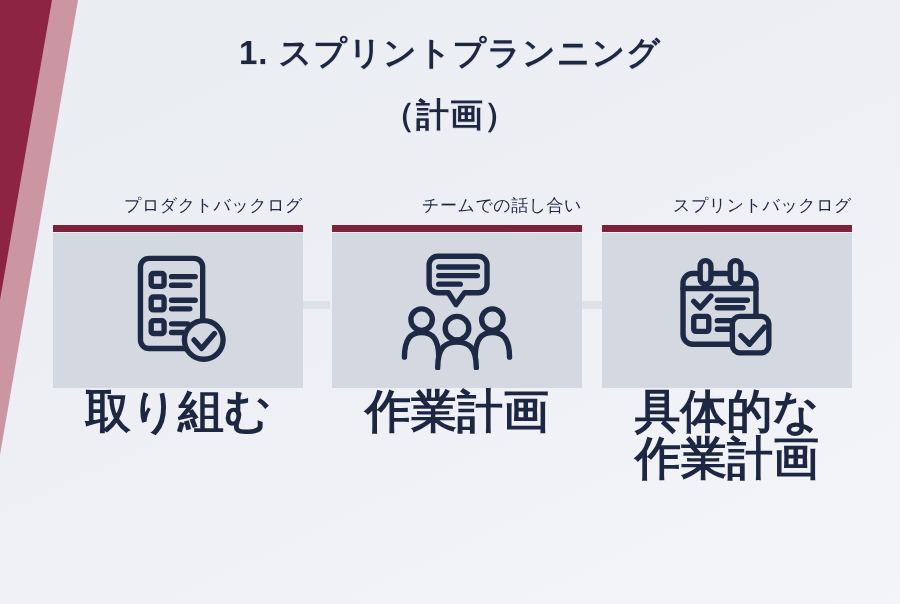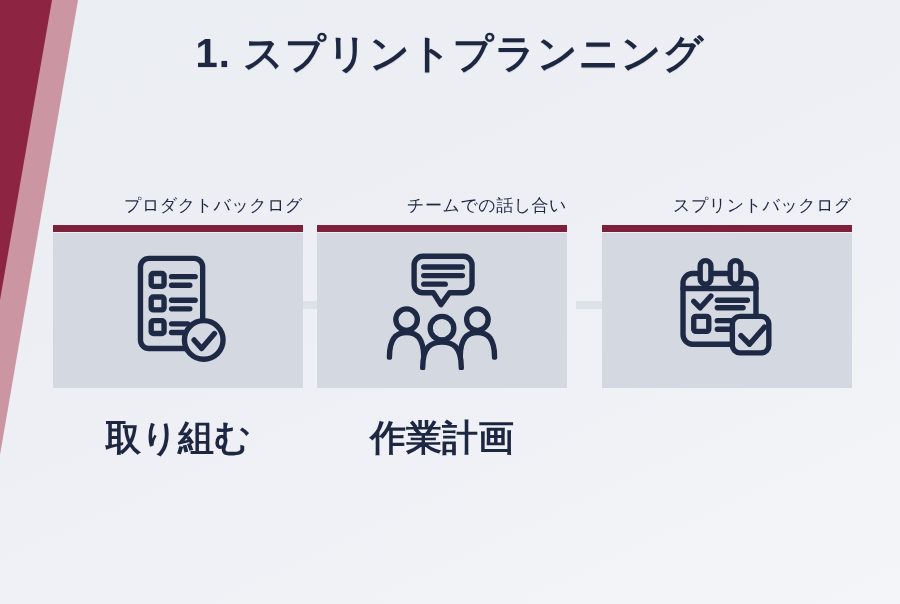--- a/index.html
+++ b/index.html
@@ -17,31 +17,31 @@
   
   .corner-stripes {
     position: absolute; left: 0; top: 0;
     width: 120px; height: 604px;
     pointer-events: none;
   }
   
   .title {
     position: absolute; left: 0; top: 22px; width: 900px;
     text-align: center;
-    font-size: 40px; font-weight: 800; line-height: 62px;
+    font-size: 33px; font-weight: 800; line-height: 62px;
     letter-spacing: 1px;
     color: #1d2742;
     text-shadow: 0 1px 1px rgba(20,30,60,0.10);
   }
   
   .col {
     position: absolute; top: 190px; width: 250px;
   }
   .col.c0 { left: 53px; }
-  .col.c1 { left: 317px; }
+  .col.c1 { left: 332px; }
   .col.c2 { left: 602px; }
   .col-header {
     height: 32px; line-height: 32px;
     text-align: right;
     font-size: 17px; font-weight: 400;
     letter-spacing: 0.5px;
     color: #1d2742;
     white-space: nowrap;
   }
   .col-bar {
@@ -50,23 +50,22 @@
     background: #7d2039;
   }
   .icon-box {
     margin-top: 1px;
     height: 155px;
     background: #d4d8e0;
     display: flex; align-items: center; justify-content: center;
   }
   .icon-box svg { display: block; }
   .caption {
-    margin-top: 26px;
     text-align: center;
-    font-size: 36px; font-weight: 800; line-height: 47px;
+    font-size: 46px; font-weight: 800; line-height: 47px;
     color: #1d2742;
   }
   
   .connector {
     position: absolute; top: 301px; height: 8px;
     background: #dde2e9;
   }
   .connector.k0 { left: 301px; width: 29px; }
   .connector.k1 { left: 576px; width: 28px; }
   .icon-stroke { stroke: #1d2945; stroke-width: 5; fill: none;
@@ -78,20 +77,21 @@
 
 <div class="stage">
 
   <svg class="corner-stripes" viewBox="0 0 120 604" aria-hidden="true">
     <polygon points="0,0 78,0 0,455" fill="#cb95a1"></polygon>
     <polygon points="0,0 52,0 0,300" fill="#8d2441"></polygon>
   </svg>
 
   <div class="title">
     <div>1. スプリントプランニング</div>
+    <div>（計画）</div>
   </div>
 
   <div class="connector k0"></div>
   <div class="connector k1"></div>
 
   <div class="col c0">
     <div class="col-header">プロダクトバックログ</div>
     <div class="col-bar"></div>
     <div class="icon-box">
       <svg width="118" height="118" viewBox="0 0 110 110" aria-hidden="true">
@@ -148,15 +148,19 @@
         <path class="icon-stroke" d="M24 46 l6 6 l10 -11"></path>
         <line class="icon-stroke" x1="46" y1="45" x2="74" y2="45"></line>
         <line class="icon-stroke" x1="46" y1="52" x2="70" y2="52"></line>
         <rect class="icon-stroke" x="24" y="60" width="14" height="14" rx="2"></rect>
         <line class="icon-stroke" x1="46" y1="64" x2="68" y2="64"></line>
         <line class="icon-stroke" x1="46" y1="72" x2="62" y2="72"></line>
         <rect class="icon-stroke icon-fill-bg" x="60" y="60" width="34" height="34" rx="7"></rect>
         <path class="icon-stroke" d="M68 78 l8 8 l14 -16"></path>
       </svg>
     </div>
+    <div class="caption">
+      <div>具体的な</div>
+      <div>作業計画</div>
+    </div>
   </div>
 
 </div>
 
 </body></html>

